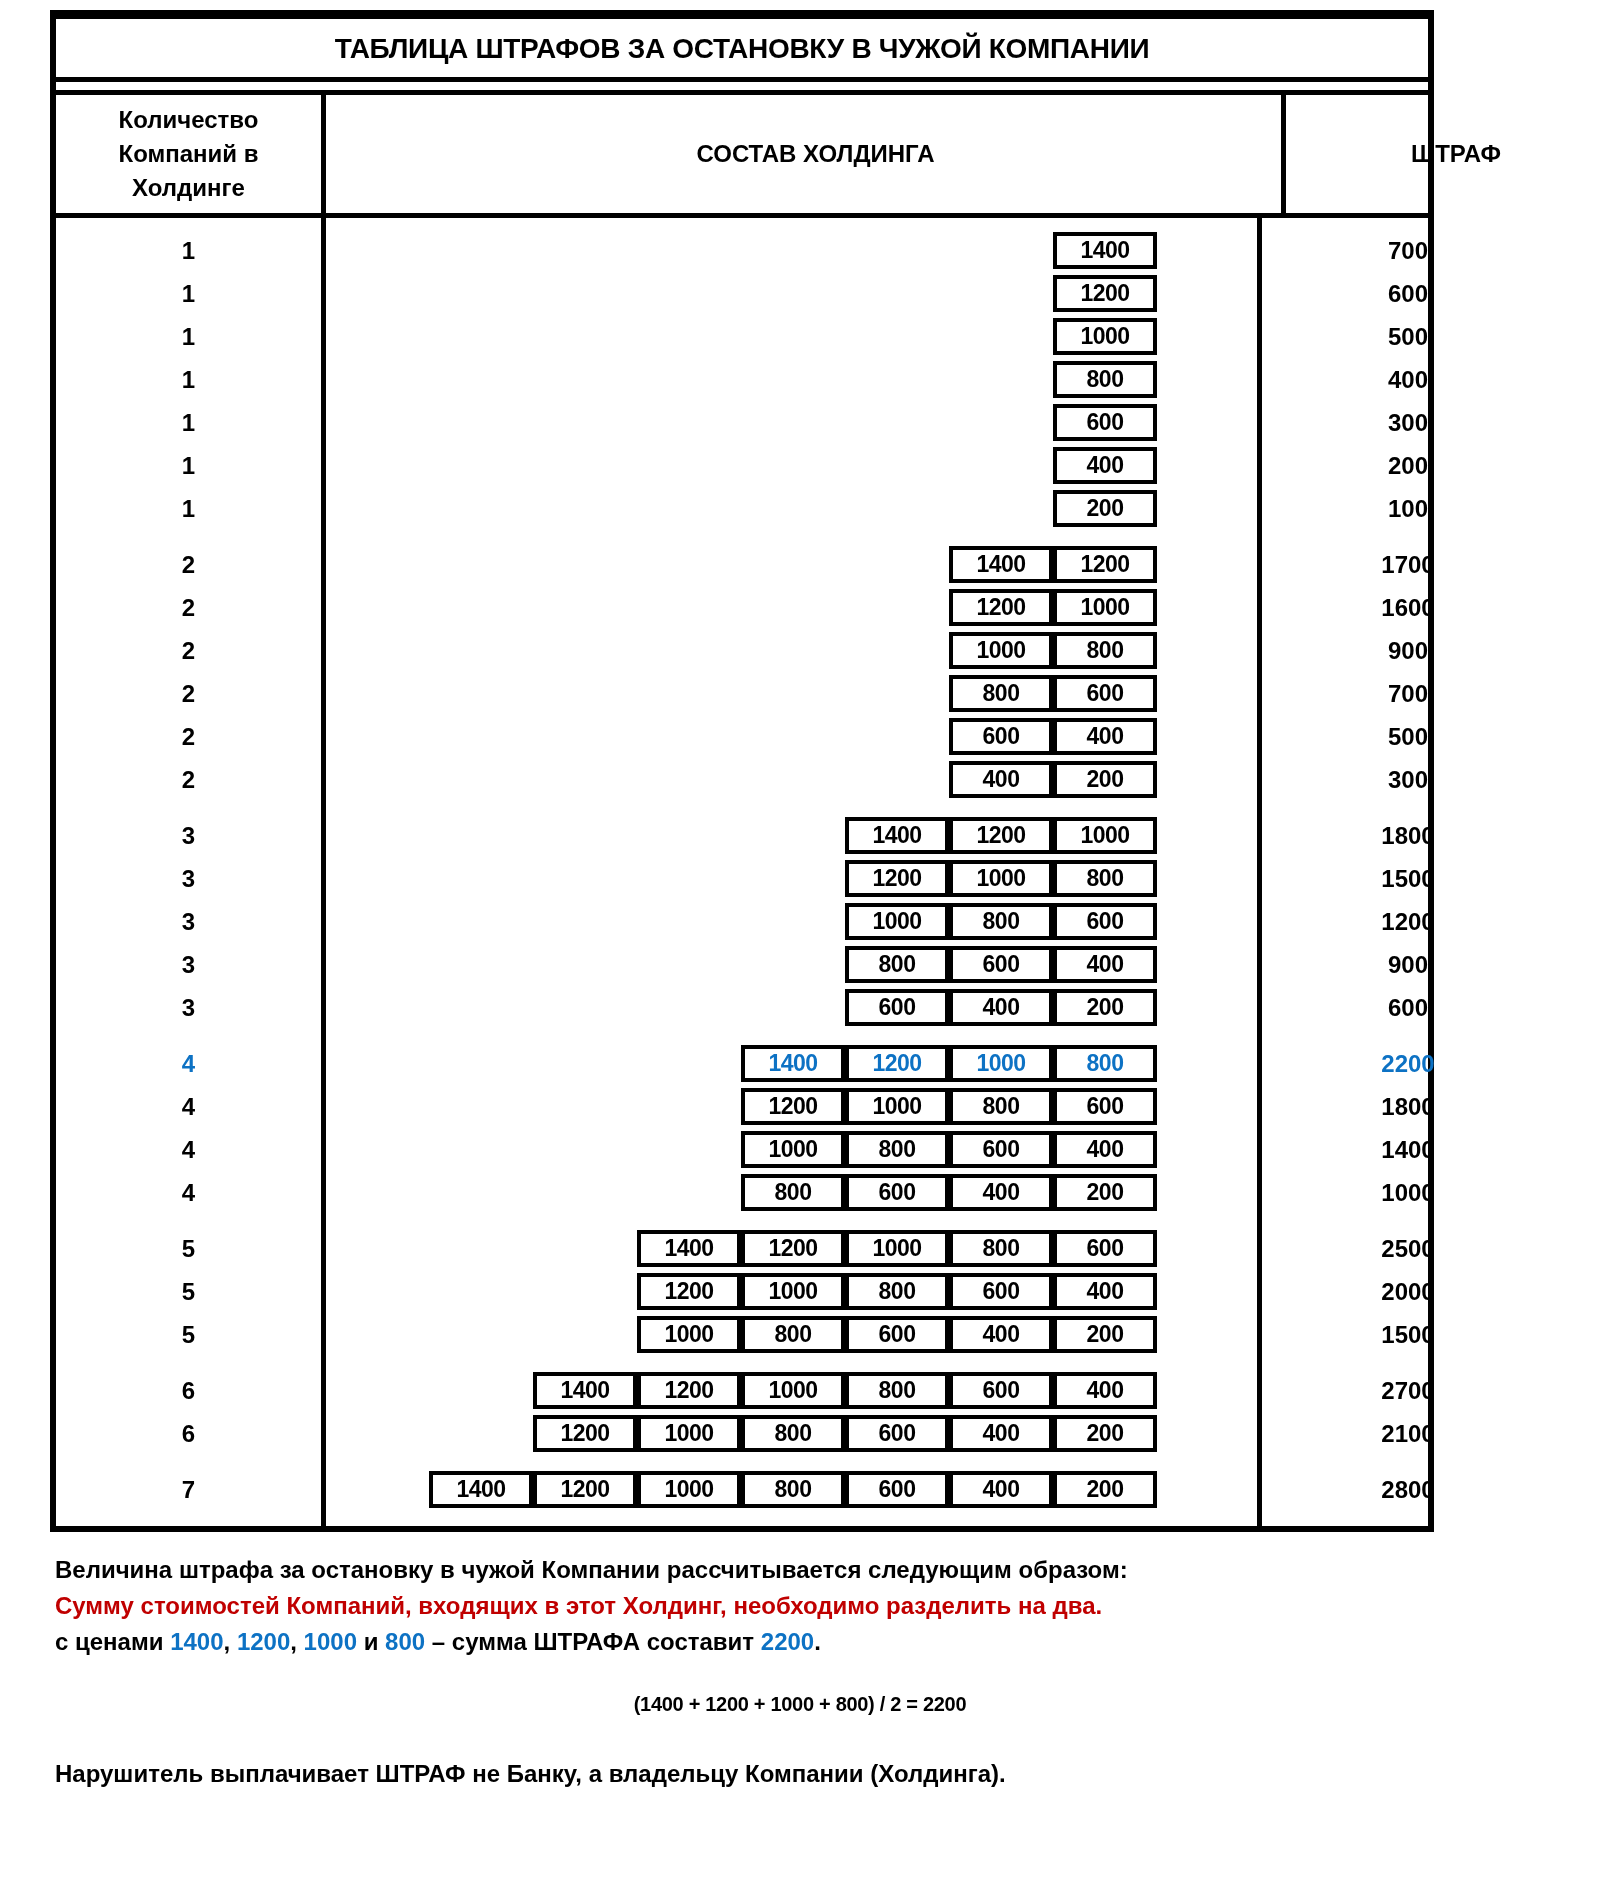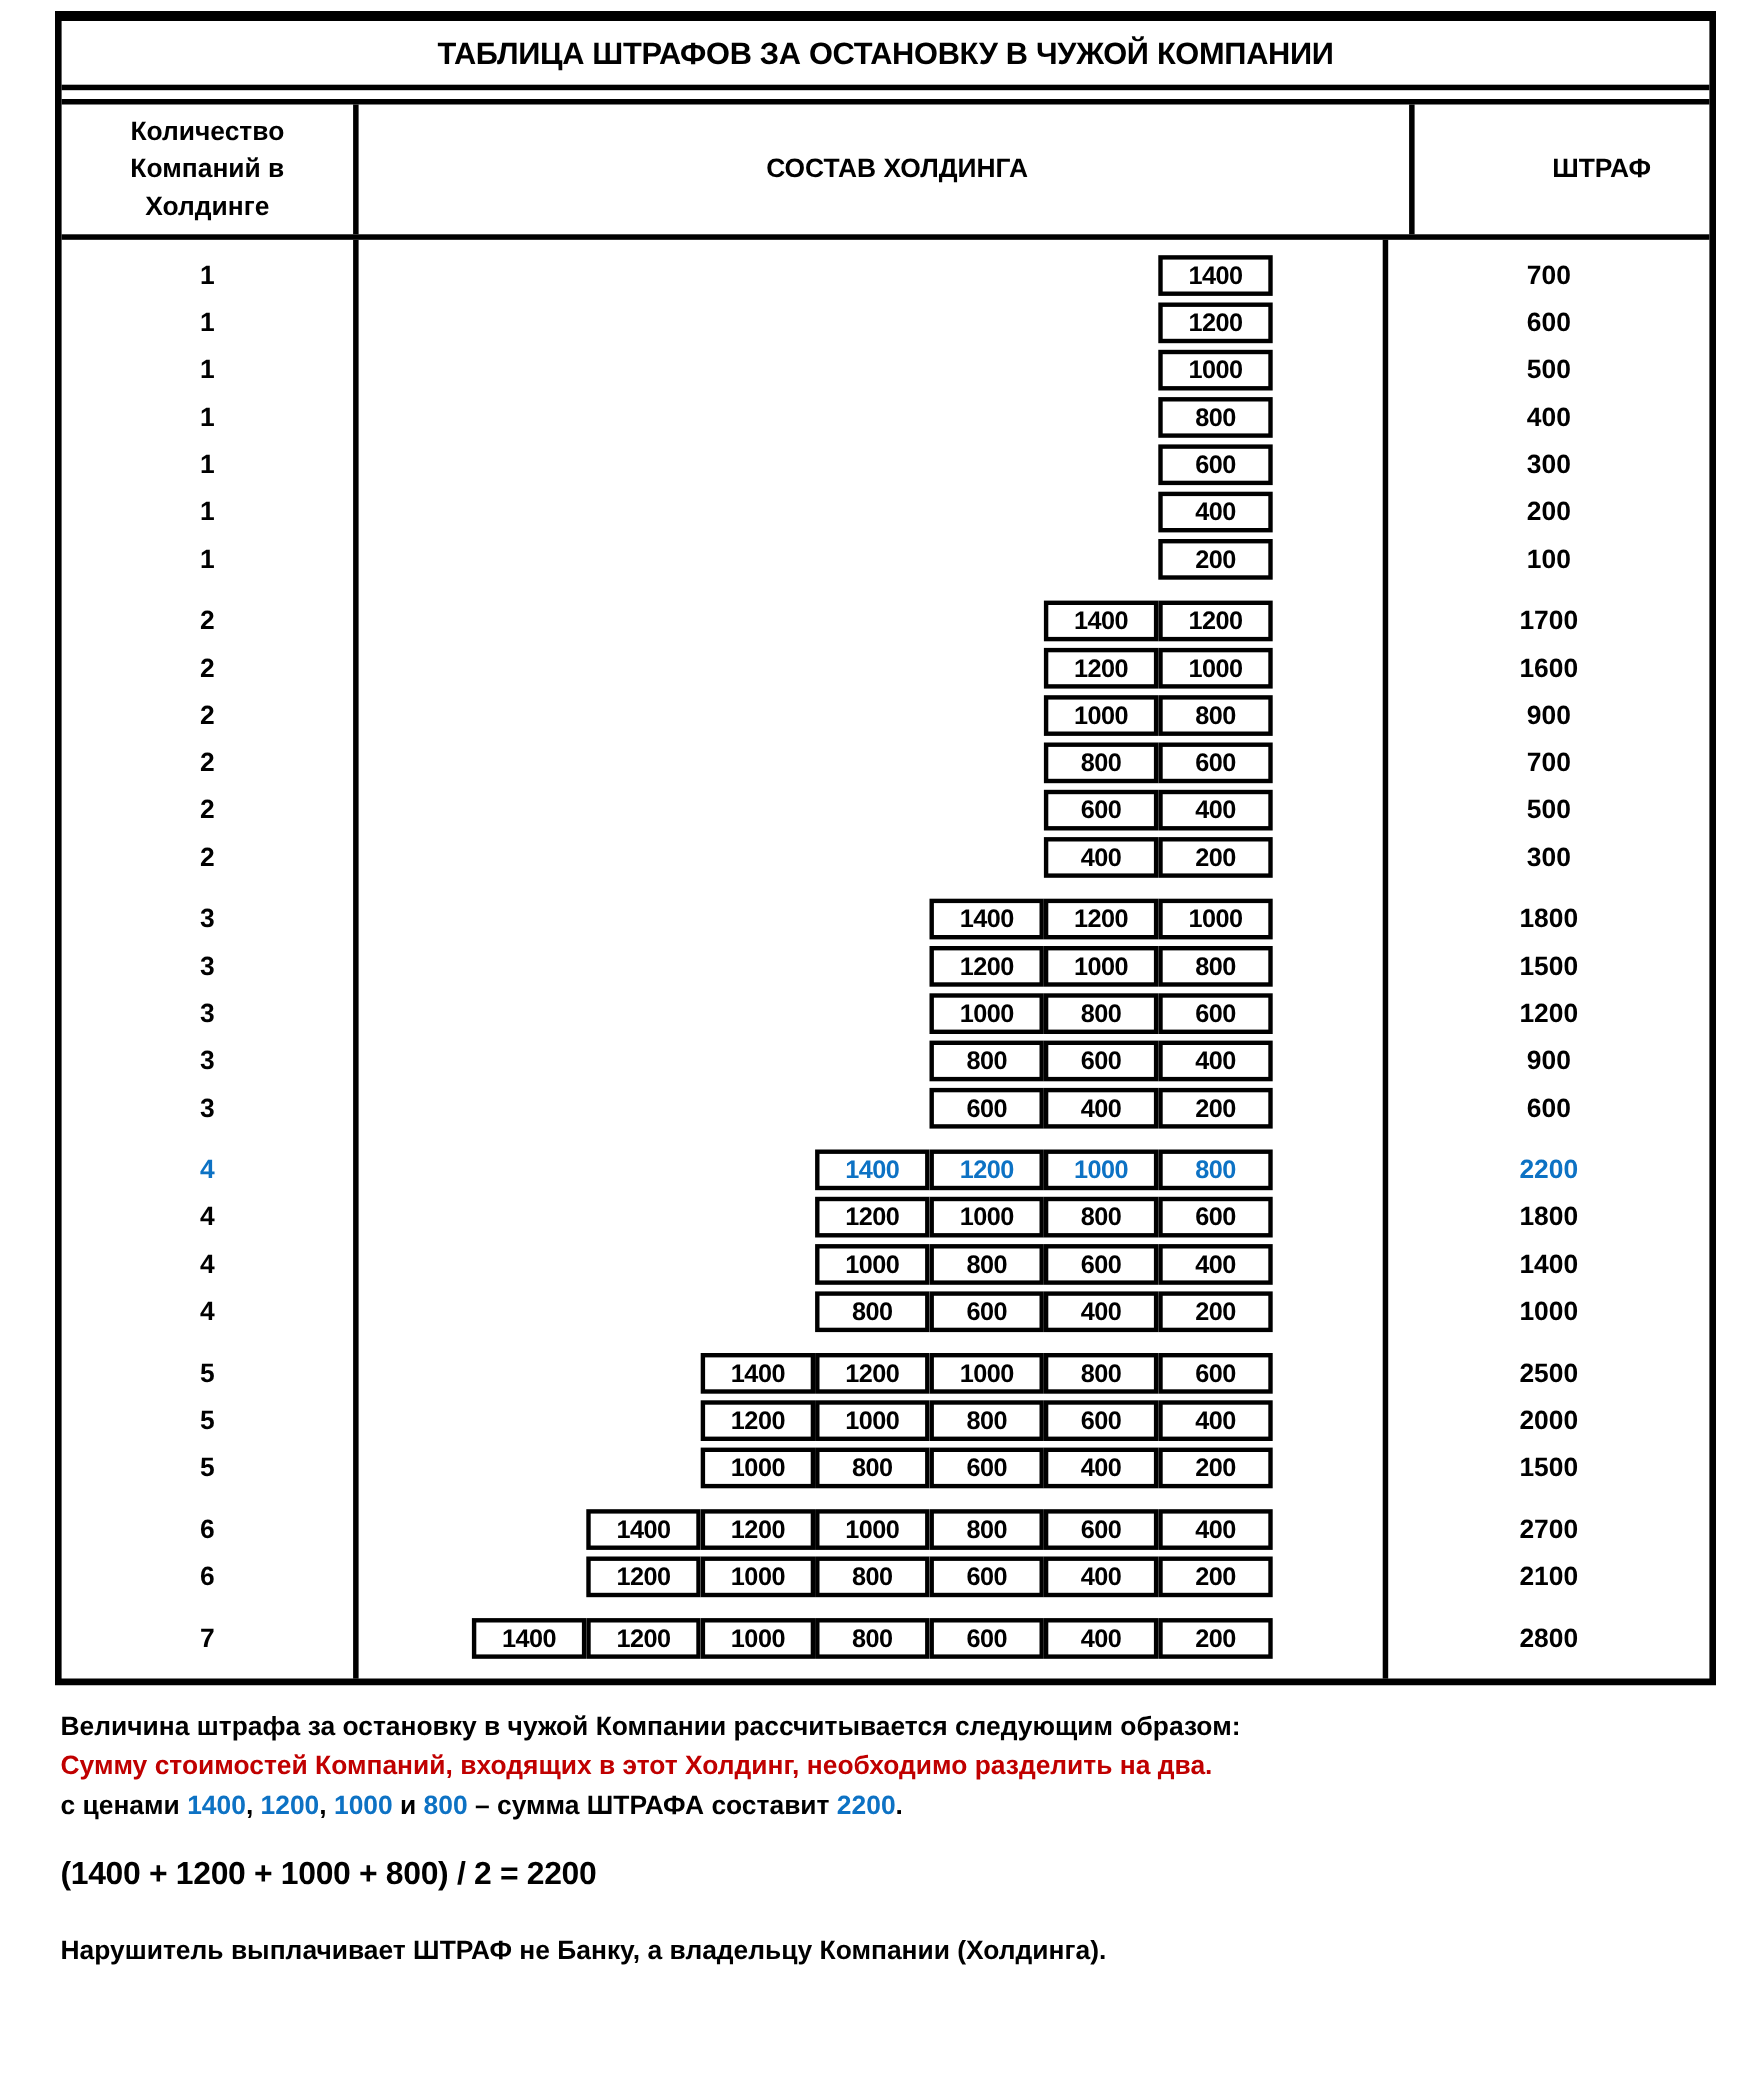--- a/index.html
+++ b/index.html
@@ -7,21 +7,21 @@
     --accent-red:#c00000;
     --ink:#000000;
   }
   html,body{margin:0;padding:0;}
   body{
     width:1600px;height:1901px;overflow:hidden;background:#ffffff;
     font-family:"Liberation Sans",sans-serif;color:var(--ink);
   }
   
   .fine-table{
-    margin:10px 0 0 50px;width:1510px;box-sizing:border-box;
+    margin:10px 0 0 50px;width:1384px;box-sizing:border-box;
     border:6px solid var(--ink);border-top:9px solid var(--ink);
     background:#fff;
   }
   .title-row{
     text-align:center;font-weight:bold;font-size:28px;letter-spacing:-0.3px;
     padding:14px 0 12px 0;border-bottom:5px solid var(--ink);
   }
   .divider-gap{height:8px;border-bottom:5px solid var(--ink);}
   .header-row{
     display:grid;grid-template-columns:270px 936px 292px;
@@ -50,21 +50,21 @@
     font-weight:bold;font-size:23px;letter-spacing:-0.5px;
   }
   .highlight{color:var(--accent-blue);}
   
   .notes{margin:20px 0 0 55px;width:1490px;font-weight:bold;font-size:24px;}
   .notes p{margin:0;line-height:36px;}
   .red{color:var(--accent-red);}
   .blue{color:var(--accent-blue);}
   .example{margin-top:52px !important;}
   .formula{
-    margin-top:26px !important;font-size:29px;line-height:44px;
+    margin-top:26px !important;text-align:center;font-size:20px;line-height:44px;
     letter-spacing:-0.3px;
   }
   .footer-note{margin-top:34px !important;}
 </style>
 </head>
 <body>
 
 <div class="fine-table">
   <div class="title-row">ТАБЛИЦА ШТРАФОВ ЗА ОСТАНОВКУ В ЧУЖОЙ КОМПАНИИ</div>
   <div class="divider-gap"></div>

